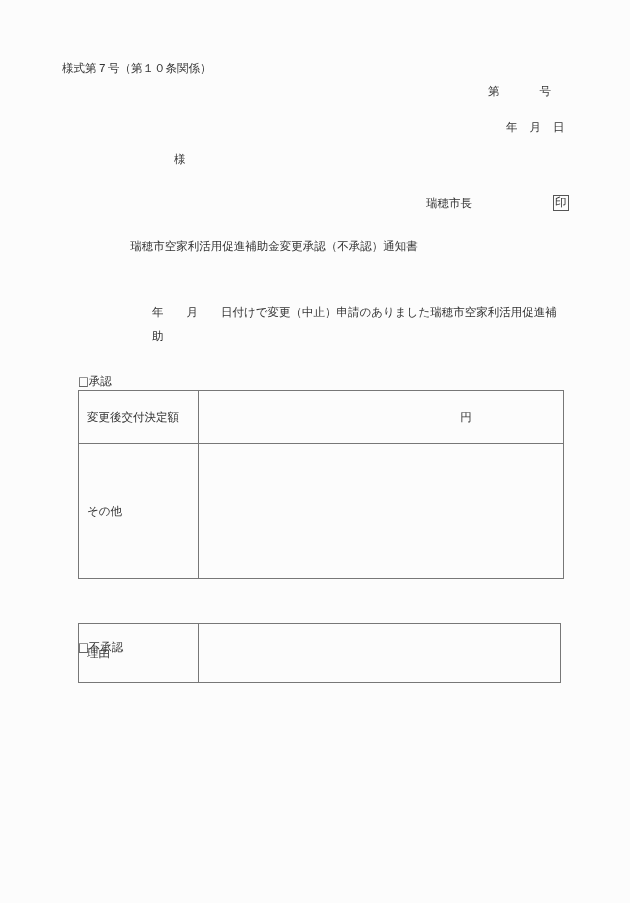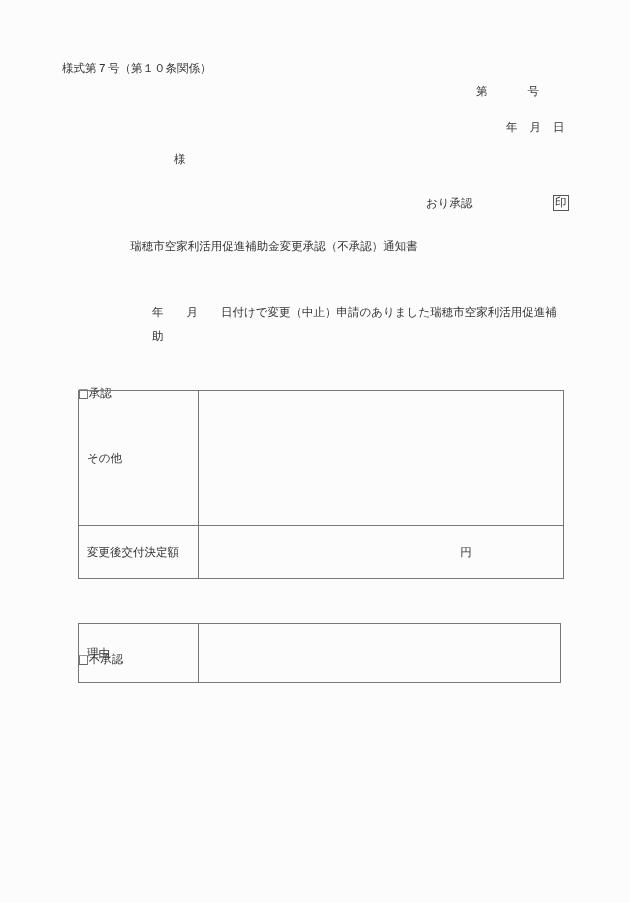--- a/index.html
+++ b/index.html
@@ -3,69 +3,69 @@
 <meta charset="utf-8">
 <style>
   html, body { margin: 0; padding: 0; }
   body {
     width: 630px; height: 903px; background: #fcfcfc; position: relative;
     font-family: "DejaVu Serif", "Liberation Serif", serif;
     color: #333; font-size: 11.5px; overflow: hidden;
   }
   .abs { position: absolute; white-space: nowrap; line-height: 1; }
   .form-no { left: 62px; top: 63px; }
-  .num-line { left: 476px; top: 86px; }
+  .num-line { left: 488px; top: 86px; }
   .num-line span, .date-line span { display: inline-block; }
   .date-line { left: 506px; top: 110px; margin-top: 12px; }
   .addressee { left: 174px; top: 154px; }
   .issuer { left: 426px; top: 198px; }
   .seal { left: 553px; top: 195px; border: 1px solid #555; padding: 1px 1px; font-size: 11.5px; line-height: 1; }
   .title { left: 0; width: 548px; text-align: center; top: 241px; }
   .body-text { left: 78px; top: 285px; width: 500px; line-height: 23.5px; white-space: normal; }
   .body-text p { margin: 16px; }
-  .sec-label { left: 78px; margin-top: 12px; }
+  .sec-label { left: 78px; }
   table { position: absolute; border-collapse: collapse; }
   td { border: 1.3px solid #777; padding: 0 0 0 8px; font-size: 11.5px; vertical-align: middle; }
   td.val { text-align: center; padding: 0; }
 </style>
 </head>
 <body>
 
 <div class="abs form-no">様式第７号（第１０条関係）</div>
 
 <div class="abs num-line">
   <span>第</span><span style="width:40px"></span><span>号</span>
 </div>
 
 <div class="abs date-line">
   <span>年</span><span style="width:12px"></span><span>月</span><span style="width:12px"></span><span>日</span>
 </div>
 
 <div class="abs addressee">様</div>
 
-<div class="abs issuer">おり承認</div>
+<div class="abs issuer">瑞穂市長</div>
 <div class="abs seal">印</div>
 
 <div class="abs title">瑞穂市空家利活用促進補助金変更承認（不承認）通知書</div>
 
 <div class="abs body-text">
   <p style="padding-left:58px">年　　月　　日付けで変更（中止）申請のありました瑞穂市空家利活用促進補助</p>
 </div>
 
 <div class="abs sec-label" style="top:376px">□承認</div>
 
 <table style="left:78px; top:390px; width:486px;">
   <tbody>
-      <tr style="height:135px">
+      <tr style="height:53px">
+    <td style="width:111px">変更後交付決定額</td>
+    <td class="val" style="padding-left:170px">円</td>
+  </tr>
+  <tr style="height:135px">
     <td>その他</td>
     <td class="val"></td>
-  </tr>
-  <tr style="height:53px">
-    <td style="width:111px">変更後交付決定額</td>
-    <td class="val" style="padding-left:170px">円</td>
   </tr>
 </tbody>
   </table>
 
 <div class="abs sec-label" style="top:642px">□不承認</div>
 
 <table style="left:78px; top:623px; width:483px;">
   <tbody>
       <tr style="height:59px">
     <td style="width:111px">理由</td>

